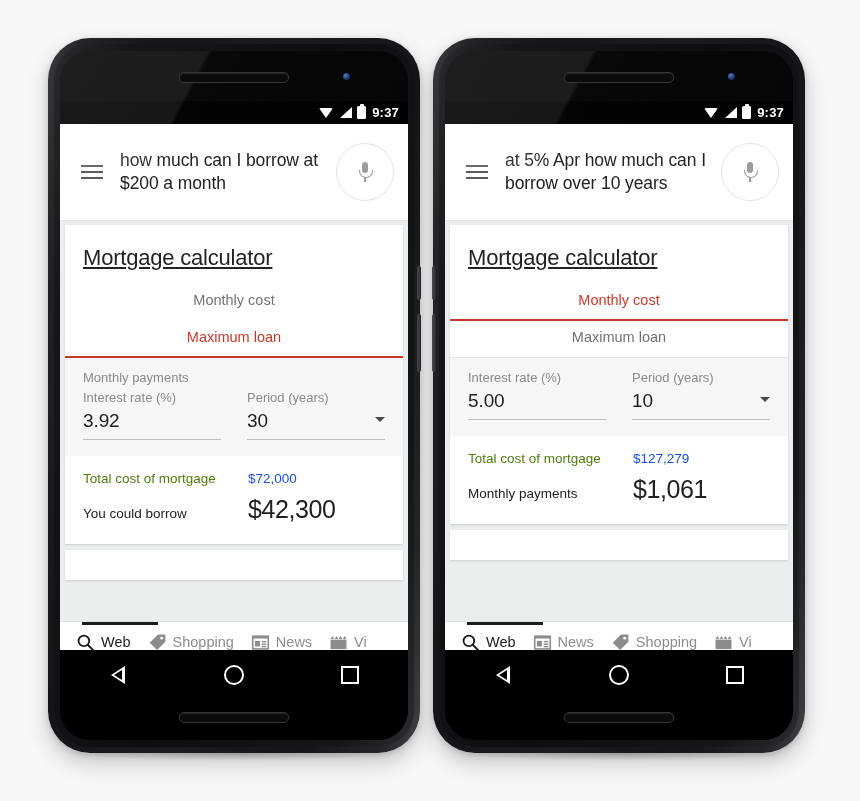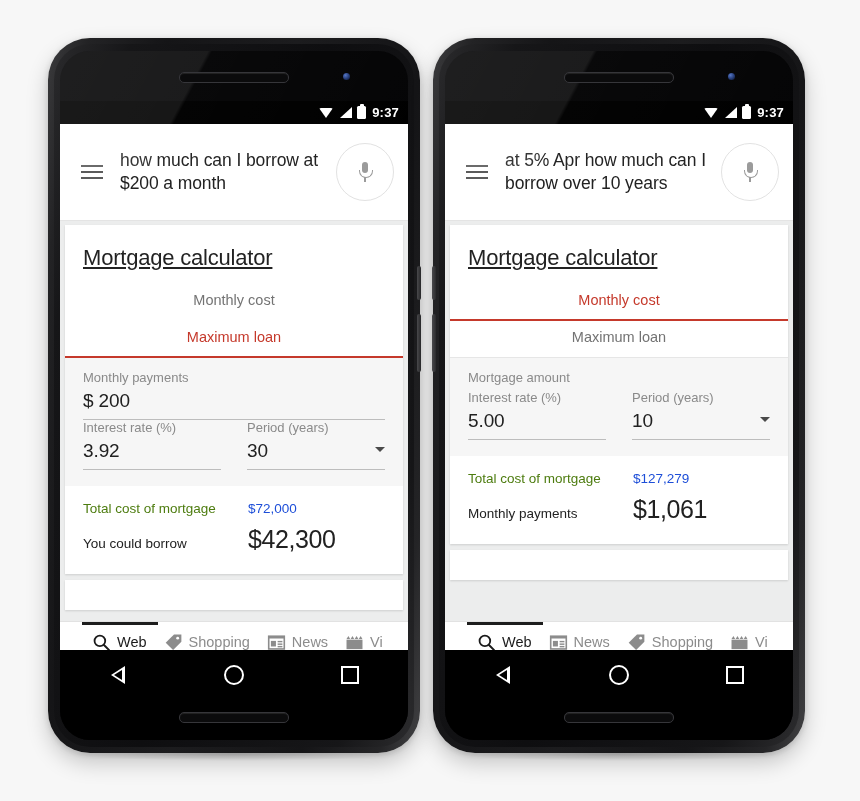--- a/index.html
+++ b/index.html
@@ -377,21 +377,21 @@
 
   
   .bottom-tabs {
     position: absolute;
     left: 0; right: 0; bottom: 0;
     height: 40px;
     background: #fff;
     border-top: 1px solid #e2e2e2;
     display: flex;
     align-items: center;
-    padding-left: 32px;
+    padding-left: 16px;
     gap: 17px;
     overflow: hidden;
     z-index: 3;
   }
   .btab {
     display: flex;
     align-items: center;
     gap: 6px;
     font-size: 14.5px;
     color: #8c8c8c;
@@ -505,23 +505,20 @@
             <div class="card-title">Mortgage calculator</div>
 
             <div class="tabs">
               <div class="tab">Monthly cost</div>
               <div class="tab active">Maximum loan</div>
             </div>
 
             <div class="inputs">
               <div class="field">
                 <div class="field-label">Monthly payments</div>
-                <div class="field-value">
-                  <span class="cur">$</span><span>200</span>
-                </div>
               </div>
 
               <div class="field-row">
                 <div class="field">
                   <div class="field-label">Interest rate (%)</div>
                   <div class="field-value">3.92</div>
                 </div>
                 <div class="field">
                   <div class="field-label">Period (years)</div>
                   <div class="field-value select">
@@ -656,21 +653,20 @@
           <div class="card">
             <div class="card-title">Mortgage calculator</div>
 
             <div class="tabs">
               <div class="tab active">Monthly cost</div>
               <div class="tab">Maximum loan</div>
             </div>
 
             <div class="inputs">
               <div class="field">
-                <div class="field-label">Mortgage amount</div>
               </div>
 
               <div class="field-row">
                 <div class="field">
                   <div class="field-label">Interest rate (%)</div>
                   <div class="field-value">5.00</div>
                 </div>
                 <div class="field">
                   <div class="field-label">Period (years)</div>
                   <div class="field-value select">

